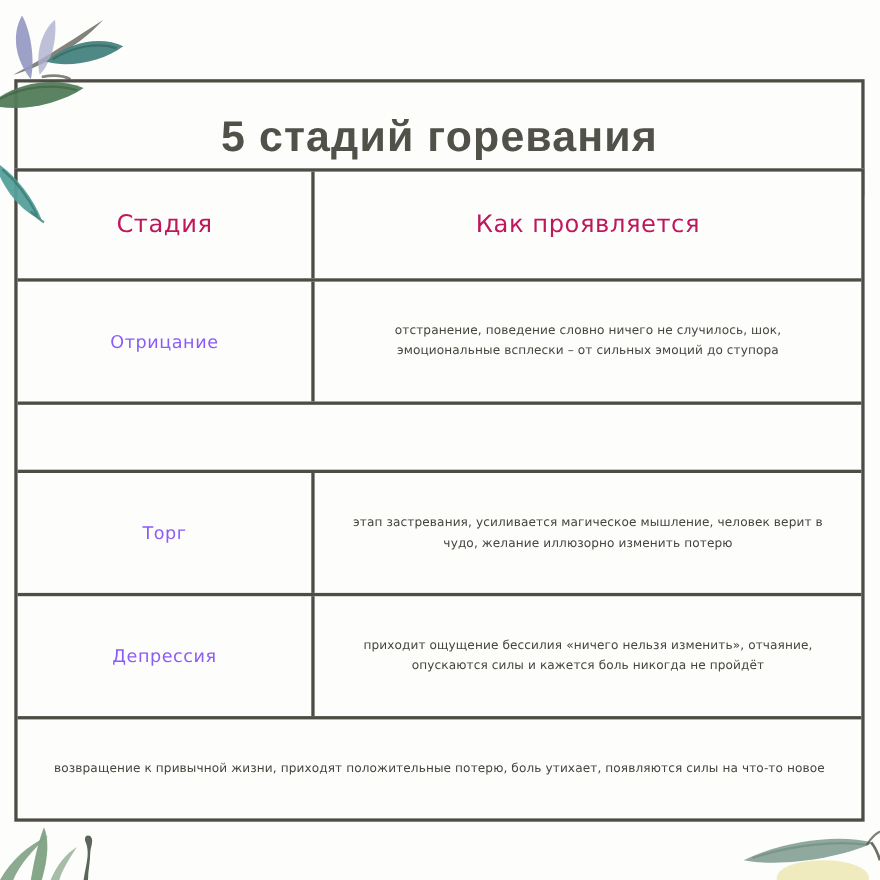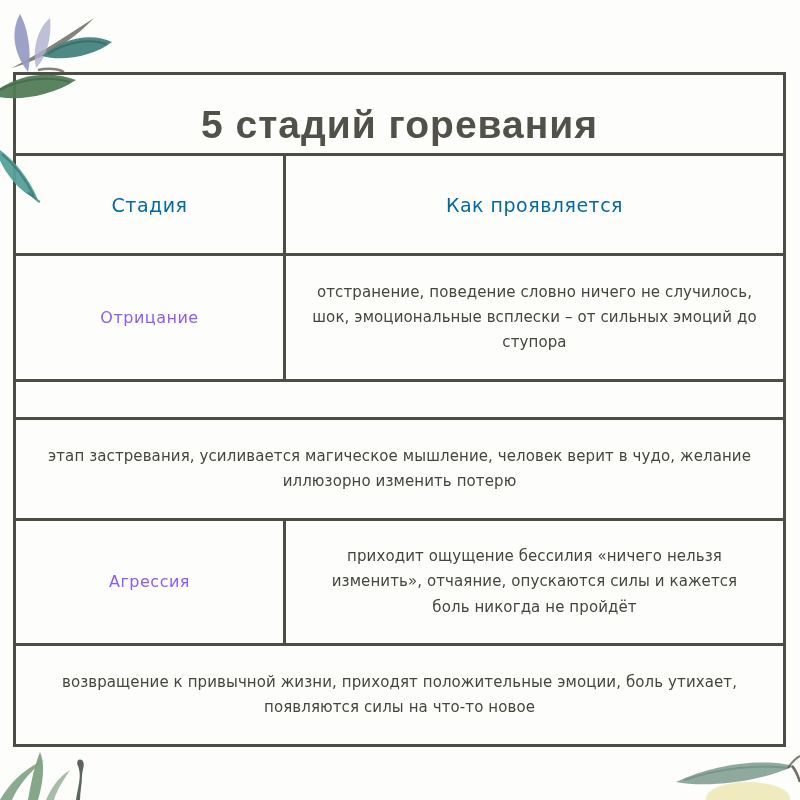--- a/index.html
+++ b/index.html
@@ -55,26 +55,26 @@
     text-align: center;
     padding: 4px 10px;
   }
   .cell-desc {
     flex: 1 1 auto;
     display: flex; align-items: center; justify-content: center;
     text-align: center;
     padding: 6px 26px;
   }
   .header .cell-stage, .header .cell-desc {
-    font-size: 19px;
-    color: #0369a1;
+    font-size: 22px;
+    color: #be185d;
     letter-spacing: 0.5px;
   }
   .stage-label { font-size: 16px; color: #8b5cf6; letter-spacing: 0.5px; }
-  .desc-text { font-size: 15px; line-height: 1.68; color: #45453e; letter-spacing: 0.1px; }
+  .desc-text { font-size: 11px; line-height: 1.68; color: #45453e; letter-spacing: 0.1px; }
 
   
   .deco { position: absolute; z-index: 5; pointer-events: none; }
   .deco-top-left    { left: -6px;  top: 10px;   width: 132px; height: 112px; }
   .deco-left-mid    { left: -2px;  top: 148px;  width: 44px;  height: 62px; }
   .deco-bottom-left { left: -8px;  top: 752px;  width: 160px; height: 48px; }
   .deco-bottom-right{ left: 628px; top: 752px;  width: 172px; height: 48px; }
 </style>
 </head>
 <body>
@@ -126,26 +126,27 @@
 
     <div class="t-row">
       <div class="cell-stage stage-label">Отрицание</div>
       <div class="cell-desc desc-text">отстранение, поведение словно ничего не случилось, шок, эмоциональные всплески – от сильных эмоций до ступора</div>
     </div>
 
     <div class="t-row">
     </div>
 
     <div class="t-row">
+      <div class="cell-stage stage-label">Торг</div>
       <div class="cell-desc desc-text">этап застревания, усиливается магическое мышление, человек верит в чудо, желание иллюзорно изменить потерю</div>
     </div>
 
     <div class="t-row">
-      <div class="cell-stage stage-label">Агрессия</div>
+      <div class="cell-stage stage-label">Депрессия</div>
       <div class="cell-desc desc-text">приходит ощущение бессилия «ничего нельзя изменить», отчаяние, опускаются силы и кажется боль никогда не пройдёт</div>
     </div>
 
     <div class="t-row">
-      <div class="cell-desc desc-text">возвращение к привычной жизни, приходят положительные эмоции, боль утихает, появляются силы на что-то новое</div>
+      <div class="cell-desc desc-text">возвращение к привычной жизни, приходят положительные потерю, боль утихает, появляются силы на что-то новое</div>
     </div>
 
   </div>
 </div>
 
 </body></html>

